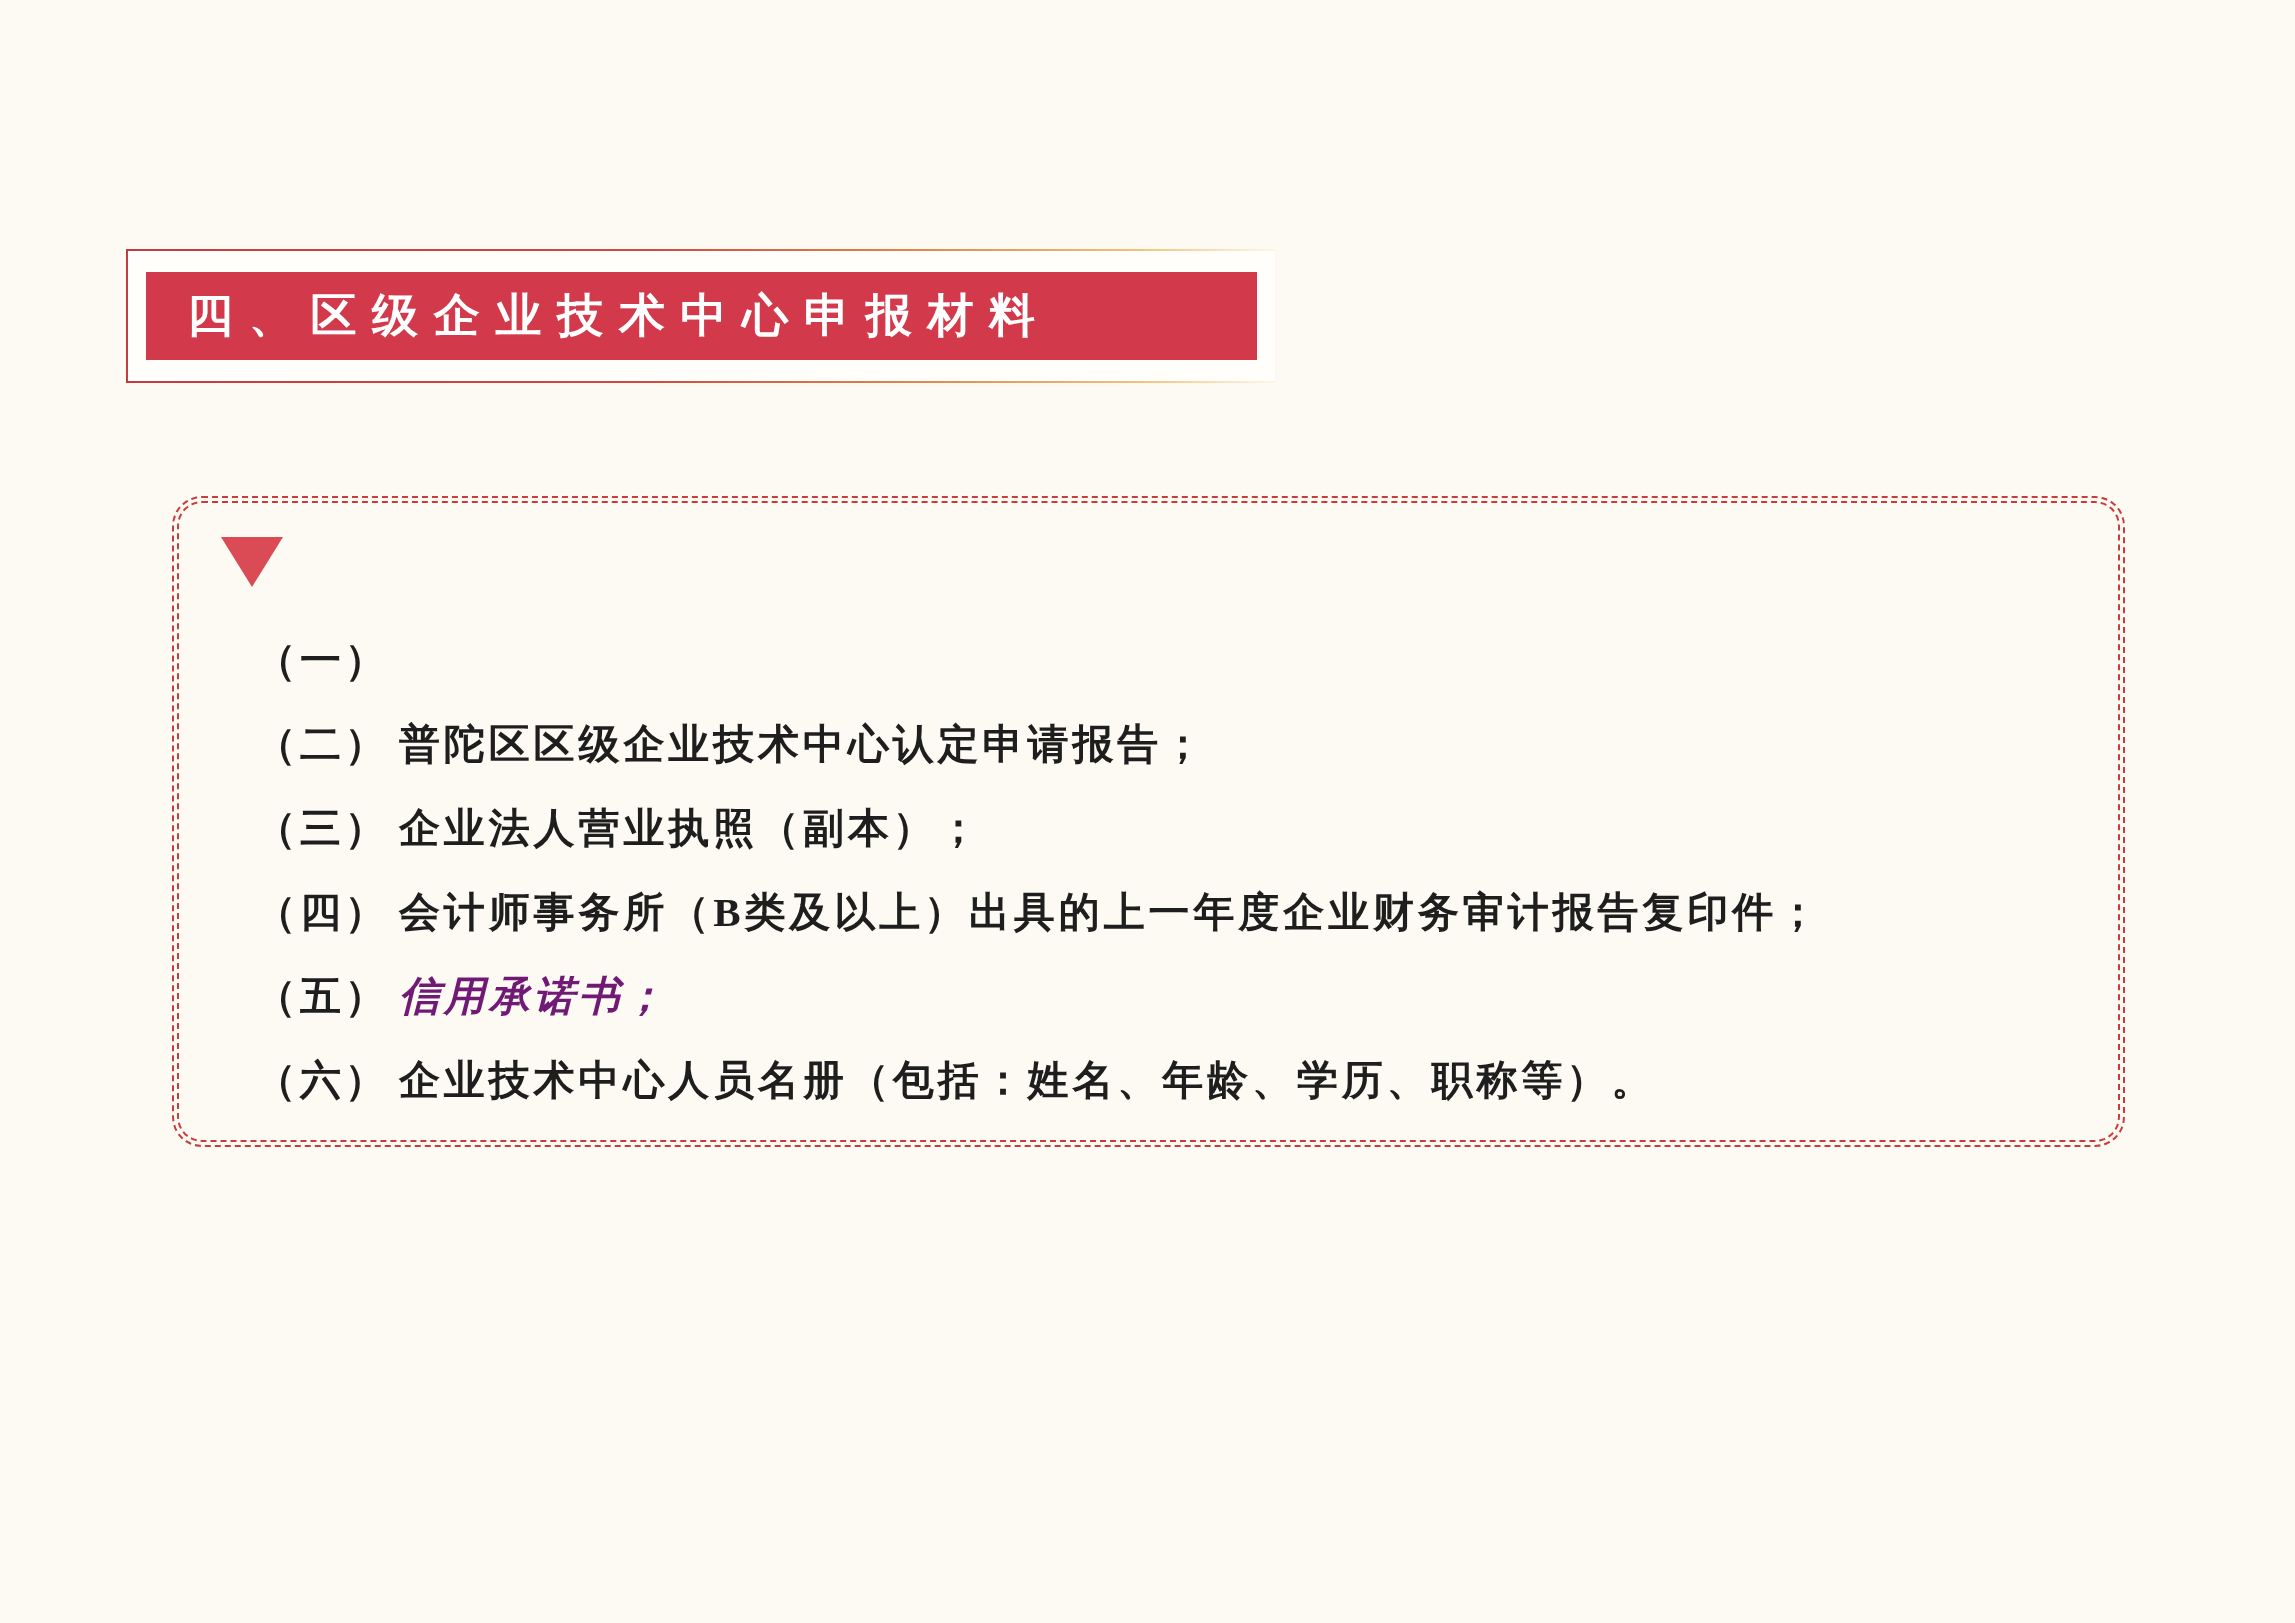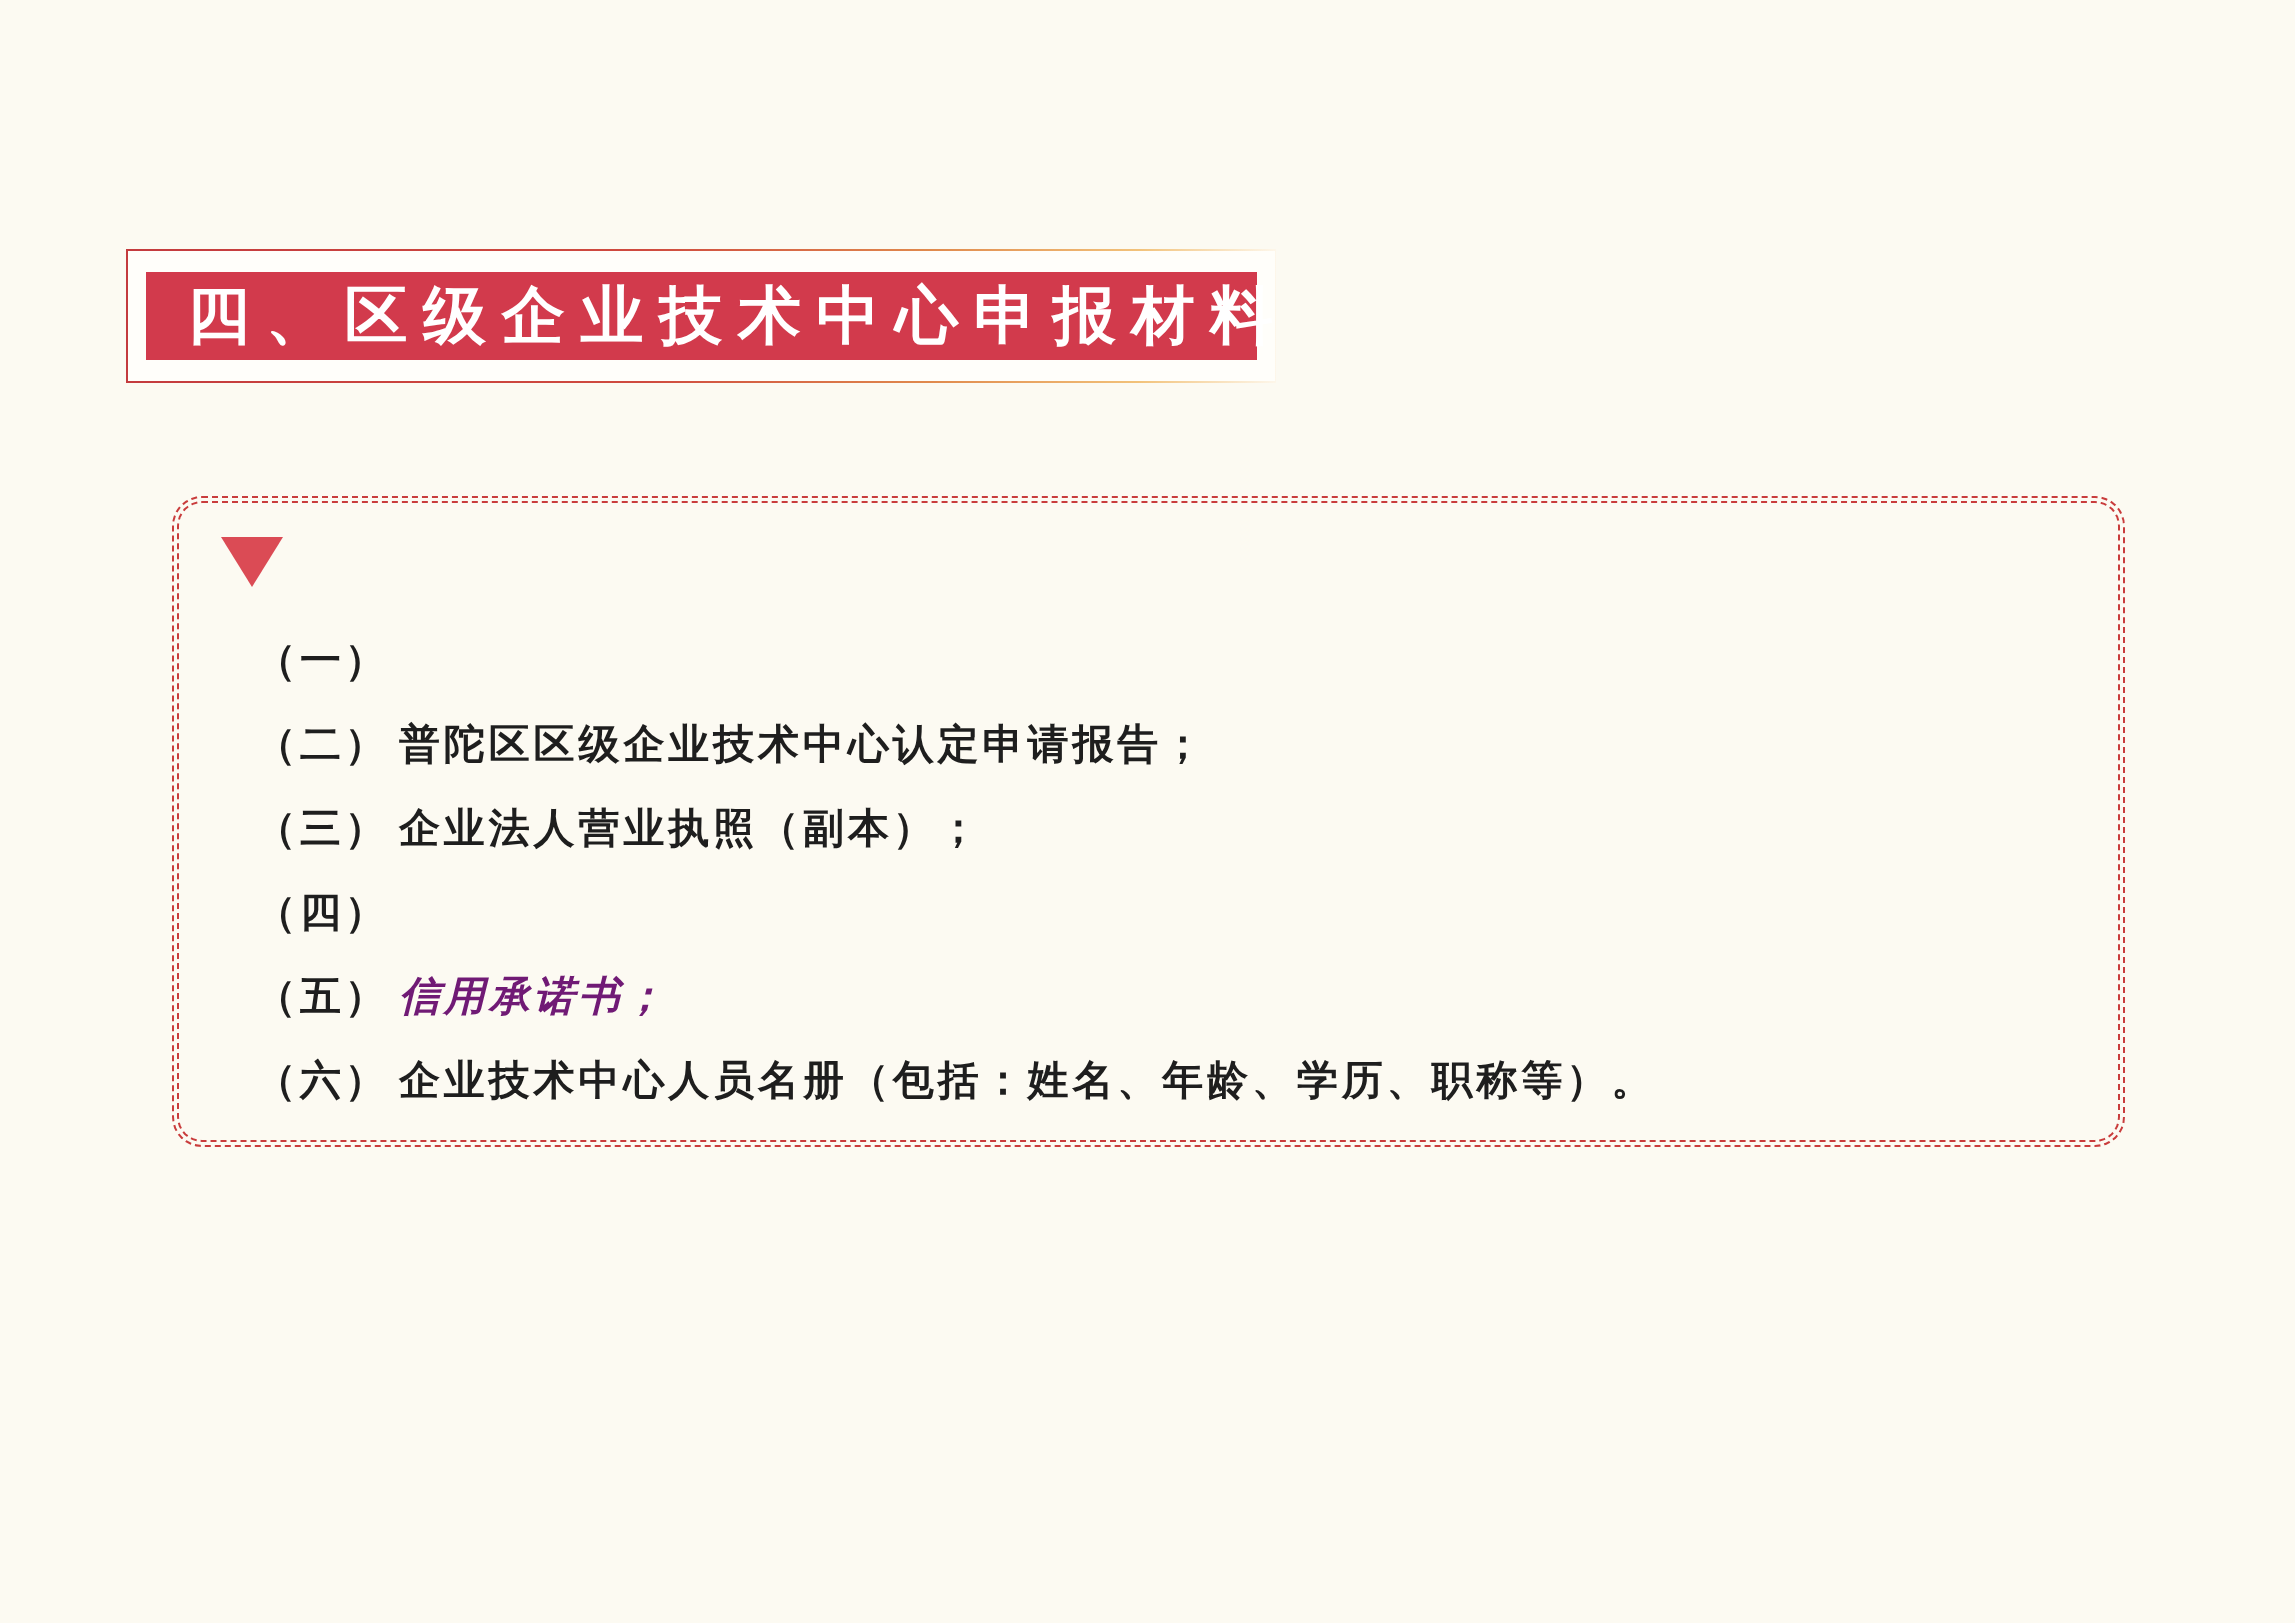--- a/index.html
+++ b/index.html
@@ -40,21 +40,21 @@
     height: 88px;
     background: #d23a4c;
     display: flex;
     align-items: center;
     padding-left: 41px;
     box-sizing: border-box;
   }
 
   .header-banner .title-text {
     font-family: "Liberation Sans", "DejaVu Sans", sans-serif;
-    font-size: 63px;
+    font-size: 46px;
     font-weight: bold;
     color: #ffffff;
     letter-spacing: 15.7px;
     white-space: nowrap;
   }
 
   
   .panel {
     position: absolute;
     left: 172px;
@@ -130,20 +130,21 @@
         <span class="txt">普陀区区级企业技术中心认定申请报告；</span>
       </div>
 
       <div class="item">
         <span class="num">（三）</span>
         <span class="txt">企业法人营业执照（副本）；</span>
       </div>
 
       <div class="item">
         <span class="num">（四）</span>
+        <span class="txt">会计师事务所（B类及以上）出具的上一年度企业财务审计报告复印件；</span>
       </div>
 
       <div class="item">
         <span class="num">（五）</span>
         <span class="txt red">信用承诺书；</span>
       </div>
 
       <div class="item">
         <span class="num">（六）</span>
         <span class="txt">企业技术中心人员名册（包括：姓名、年龄、学历、职称等）。</span>

